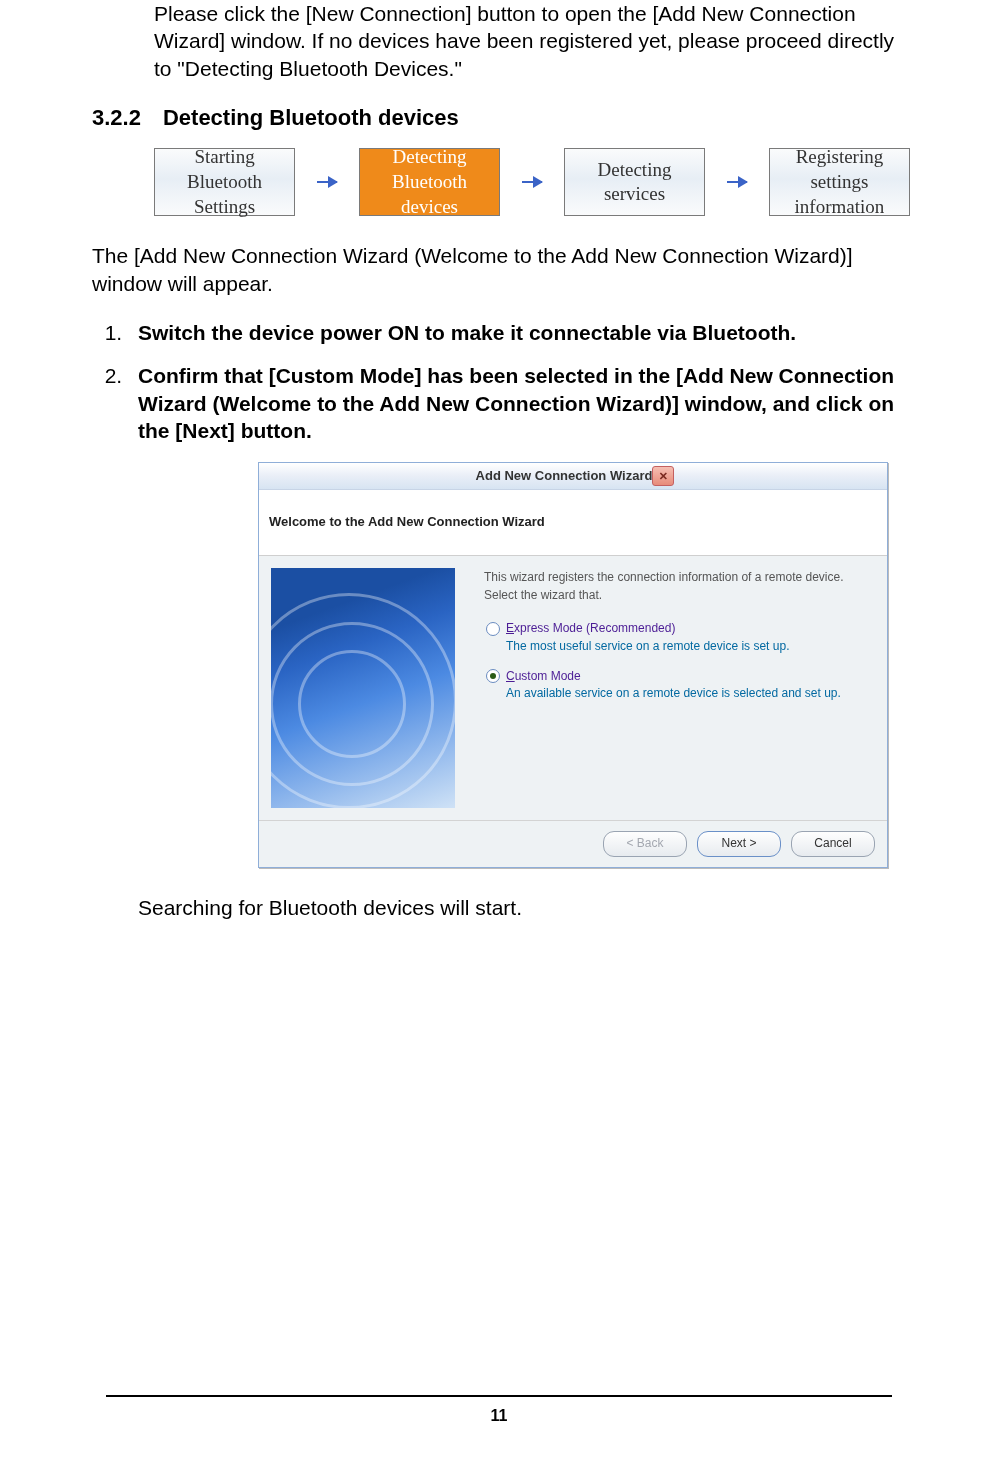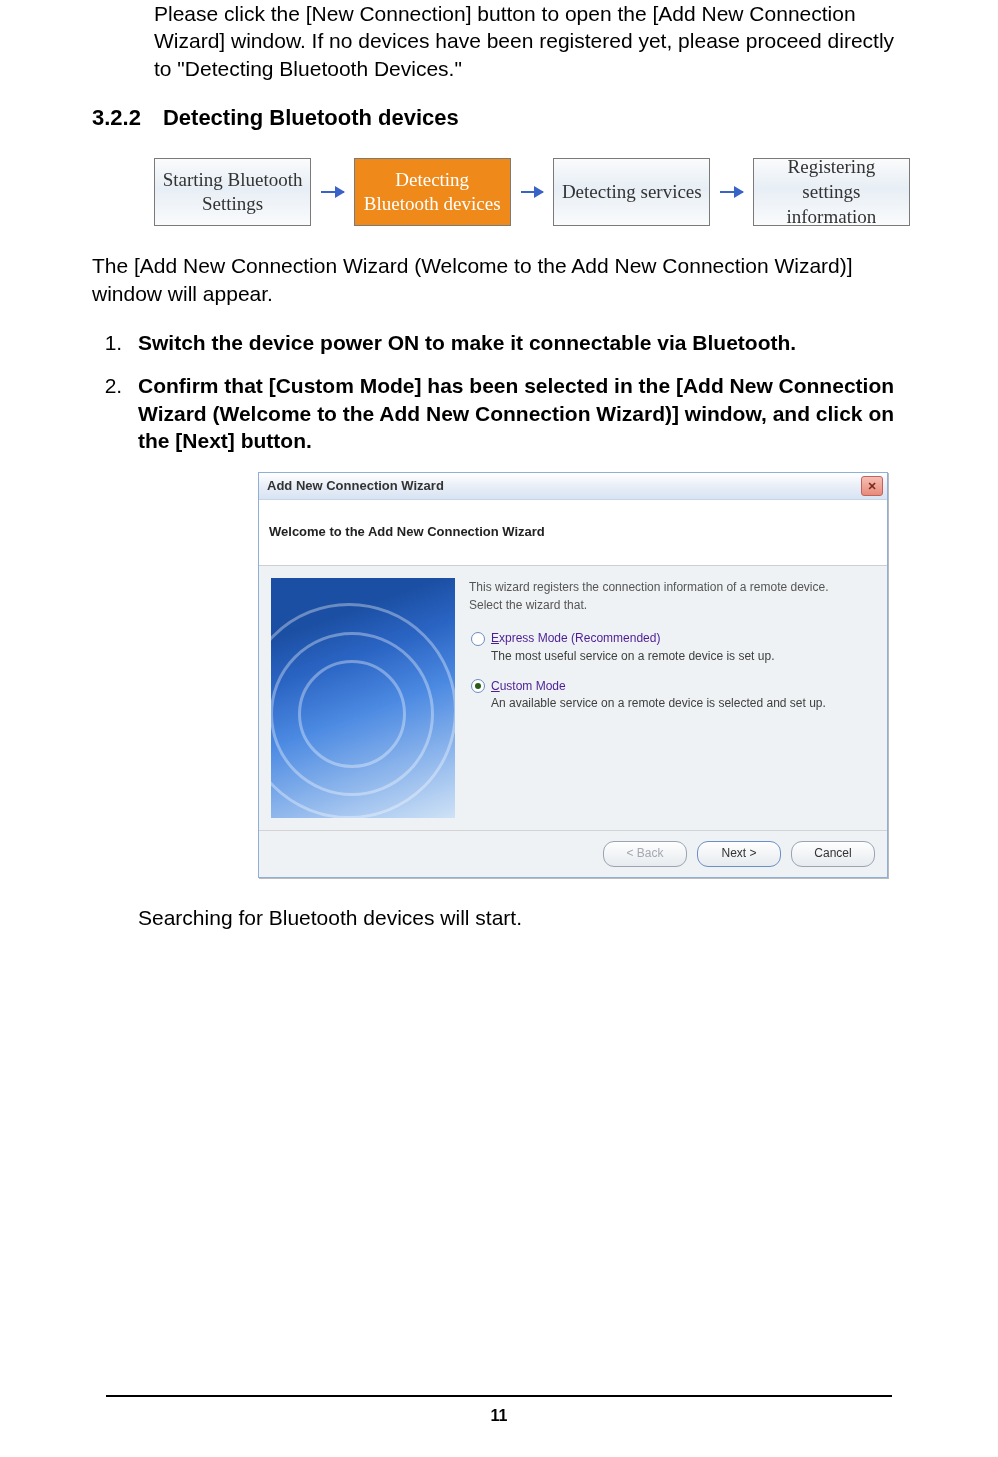--- a/index.html
+++ b/index.html
@@ -1,46 +1,46 @@
 <!DOCTYPE html>
 <html><head>
 <meta charset="utf-8">
 <style>
   html,body{margin:0;padding:0;background:#fff;color:#000;font-family:Arial,Helvetica,sans-serif;font-size:20px;line-height:1.3}
   .page{width:842px;min-height:1457px;margin:0 auto;position:relative;box-sizing:border-box;padding:0 10px}
   .intro{margin:0 0 22px 66px;font-size:21px}
-  .section-heading{font-weight:bold;font-size:22px;margin:0 0 26px 4px}
+  .section-heading{font-weight:bold;font-size:22px;margin:0 0 16px 4px}
   .section-heading .num{display:inline-block;margin-right:22px}
-  .flow{display:flex;align-items:center;justify-content:flex-start;gap:10px;margin:0 0 26px 66px}
+  .flow{display:flex;align-items:center;justify-content:flex-start;gap:22px;margin:0 0 26px 66px}
   .flow-box{width:168px;height:68px;border:1px solid #7a7a7a;background:linear-gradient(#fafbfc,#e7eef5 45%,#fafbfc);color:#333;font-family:"Times New Roman",serif;font-size:19px;display:flex;align-items:center;justify-content:center;text-align:center;padding:0 6px;box-sizing:border-box}
   .flow-box.active{background:#ef8a1a;color:#fff}
   .arrow{width:24px;height:2px;background:#3a63c7;position:relative}
   .arrow::after{content:"";position:absolute;right:-1px;top:-5px;border-left:10px solid #3a63c7;border-top:6px solid transparent;border-bottom:6px solid transparent}
   .para{margin:0 0 22px 4px;font-size:21px}
   ol.steps{margin:0 0 0 40px;padding:0;list-style:decimal;font-size:21px}
   ol.steps li{padding-left:10px;margin-bottom:16px}
   ol.steps li .bold{font-weight:bold}
 
   .wizard-wrap{margin:18px 0 26px 120px}
   .wizard{width:628px;border:1px solid #8faed8;background:#eef2f4;box-shadow:1px 1px 0 #bbb;font-family:Tahoma,Arial,sans-serif}
-  .wiz-title{height:26px;background:linear-gradient(#fff,#e9eef7 50%,#d7e4f2);display:flex;align-items:center;justify-content:space-between;padding:0 4px 0 8px;font-size:13px;font-weight:bold;color:#333;border-bottom:1px solid #c7d4e6}
+  .wiz-title{height:26px;background:linear-gradient(#fff,#e9eef7 50%,#d7e4f2);display:flex;align-items:center;justify-content:center;padding:0 4px 0 8px;font-size:13px;font-weight:bold;color:#333;border-bottom:1px solid #c7d4e6}
   .wiz-close{width:20px;height:18px;border:1px solid #c46060;border-radius:3px;background:linear-gradient(#f6bfb3,#e78b7a);display:flex;align-items:center;justify-content:center;font-size:11px;color:#7a2a20}
   .wiz-welcome{background:#fff;border-bottom:1px solid #cfcfcf;padding:24px 10px;font-weight:bold;font-size:13px;color:#222}
-  .wiz-body{display:flex;gap:0;padding:12px 12px 12px 12px}
+  .wiz-body{display:flex;gap:15px;padding:12px 12px 12px 12px}
   .wiz-img{width:184px;height:240px;background:linear-gradient(160deg,#1b4fa3 0%,#1b4fa3 20%,#2a64c3 35%,#4c8ae2 55%,#cfe2f6 100%);position:relative;overflow:hidden;border:0}
   .wiz-img .rings{position:absolute;left:-30px;top:25px;width:210px;height:210px;border:3px solid rgba(255,255,255,.35);border-radius:50%}
   .wiz-img .rings::before{content:"";position:absolute;left:26px;top:26px;width:158px;height:158px;border:3px solid rgba(255,255,255,.35);border-radius:50%}
   .wiz-img .rings::after{content:"";position:absolute;left:54px;top:54px;width:102px;height:102px;border:3px solid rgba(255,255,255,.35);border-radius:50%}
   .wiz-main{flex:1;padding:2px 4px 2px 14px;font-size:12px;color:#555}
   .wiz-desc{margin-bottom:2px}
   .wiz-select{margin-bottom:18px}
   .radio-row{display:flex;align-items:center;gap:6px;margin:6px 0 2px 2px;color:#4c1d95}
   .radio{width:12px;height:12px;border:1px solid #6a8cc0;border-radius:50%;background:#fff;display:inline-flex;align-items:center;justify-content:center}
   .radio.selected::after{content:"";width:6px;height:6px;border-radius:50%;background:#2a5b16}
-  .radio-sub{margin:2px 0 14px 22px;color:#404040}
+  .radio-sub{margin:2px 0 14px 22px;color:#0369a1}
   .wiz-buttons{border-top:1px solid #d3d3d3;background:#eef2f4;padding:10px 12px;display:flex;justify-content:flex-end;gap:10px}
   .btn{min-width:82px;height:24px;border:1px solid #9aa4b2;background:linear-gradient(#fefefe,#e7ebef);border-radius:11px;font-size:12px;display:flex;align-items:center;justify-content:center;color:#333}
   .btn.disabled{color:#a4a8b0}
   .btn.primary{border-color:#6a90c8}
   .underline-first::first-letter{text-decoration:underline}
   .after-note{margin:0 0 0 66px;font-size:21px}
 
   .footer-line{position:absolute;left:28px;right:28px;bottom:60px;height:0;border-top:2px solid #000}
   .page-num{position:absolute;left:0;right:0;bottom:30px;text-align:center;font-weight:bold;font-family:Arial,sans-serif;font-size:16px}
 </style>

